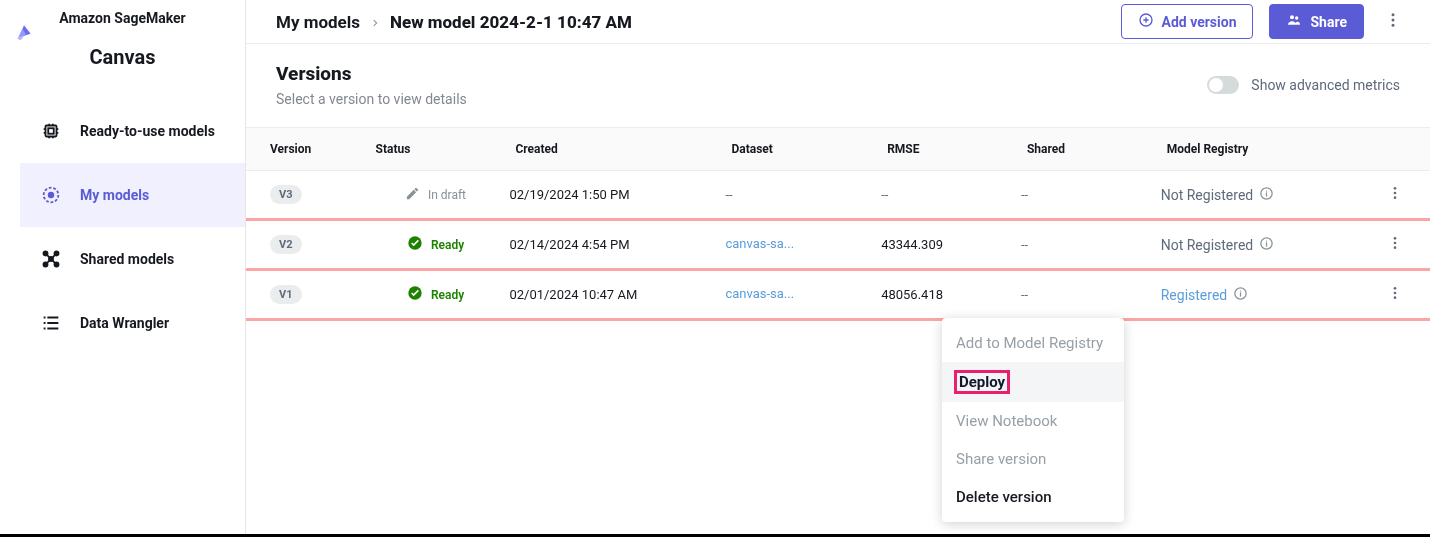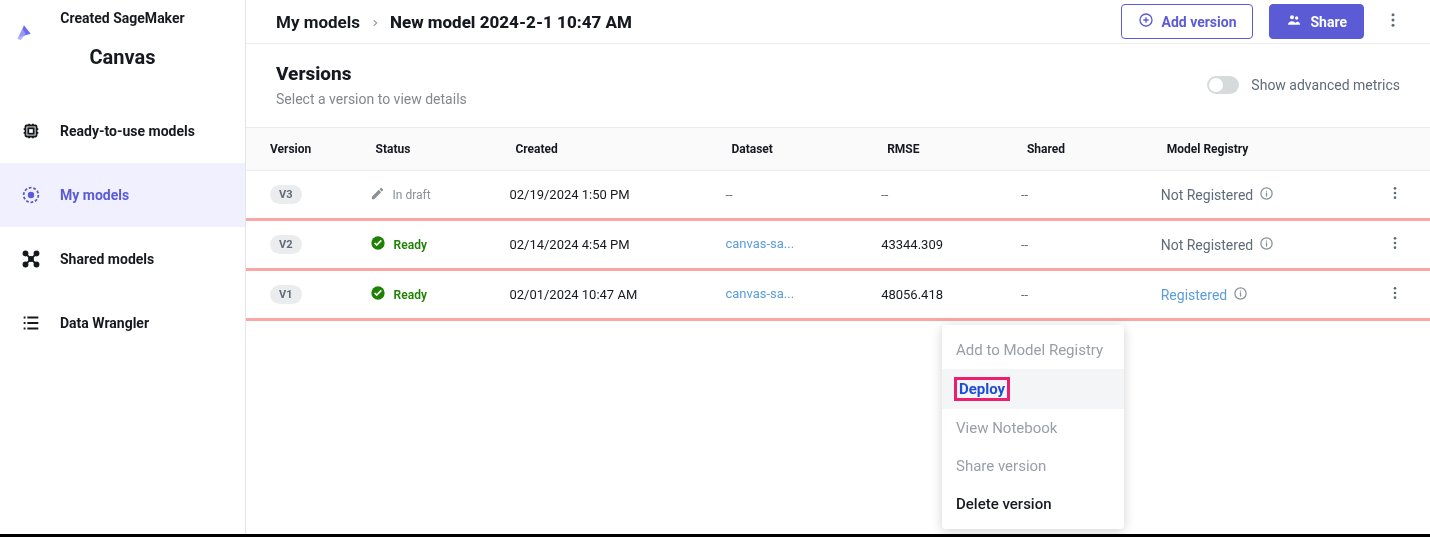--- a/index.html
+++ b/index.html
@@ -6,21 +6,21 @@
     body { width: 1430px; height: 537px; background: #fff; overflow: hidden; position: relative; border-bottom: 3px solid #000; }
     
     .sidebar { position: absolute; left: 0; top: 0; width: 246px; height: 100%; border-right: 1px solid #e5e5e5; }
     .brand { padding: 10px 0 8px 0; text-align: center; }
     .brand-top { font-size: 14px; font-weight: 700; color: #16191f; }
     .brand-bottom { font-size: 20px; font-weight: 700; color: #16191f; margin-top: 19px; }
     .brand-logo { position: absolute; left: 14px; top: 22px; }
     .brand-logo svg { width: 20px; height: 20px; }
     
     .nav { margin-top: 22px; }
-    .nav-item { display: flex; align-items: center; gap: 18px; padding: 0 20px; height: 64px; cursor: pointer; font-size: 14px; font-weight: 700; color: #16191f; }
+    .nav-item { display: flex; align-items: center; gap: 18px; padding: 0 20px; height: 64px; cursor: pointer; font-size: 14px; font-weight: 700; color: #16191f; margin-left: 20px; }
     .nav-item.active { background: #f0f0ff; color: #5b5bd6; }
     .nav-item.active .nav-icon svg { color: #5b5bd6; }
     .nav-icon { width: 22px; height: 22px; display: flex; align-items: center; justify-content: center; }
     .nav-icon svg { color: #16191f; }
     
     .main { position: absolute; left: 246px; right: 0; top: 0; bottom: 0; }
     .topbar { display: flex; align-items: center; justify-content: space-between; height: 44px; padding: 0 24px 0 30px; border-bottom: 1px solid #eaecee; }
     .breadcrumb { display: flex; align-items: center; gap: 10px; font-size: 17px; }
     .bc-link { font-weight: 700; color: #16191f; }
     .bc-sep { color: #9aa0a6; }
@@ -37,59 +37,59 @@
     .toggle-wrap { display: flex; align-items: center; gap: 12px; color: #5f6b7a; font-size: 14px; }
     .toggle { width: 32px; height: 18px; background: #d5dbdb; border-radius: 9px; position: relative; cursor: pointer; }
     .toggle-knob { position: absolute; left: 2px; top: 2px; width: 14px; height: 14px; background: #fff; border-radius: 50%; }
     
     .table { width: 100%; border-collapse: collapse; margin-top: 10px; }
     .table thead th { background: #fafafa; text-align: left; font-size: 12px; font-weight: 700; color: #16191f; padding: 14px 10px; border-top: 1px solid #eaecee; border-bottom: 1px solid #eaecee; }
     .table thead th:first-child { padding-left: 24px; }
     .table tbody td { padding: 14px 4px; border-bottom: 3px solid #fca5a5; font-size: 13px; color: #16191f; vertical-align: middle; }
     .table tbody td:first-child { padding-left: 24px; }
     .version-pill { display: inline-block; background: #eaecee; color: #5f6b7a; font-size: 11px; font-weight: 700; padding: 3px 9px; border-radius: 10px; }
-    .status-cell { display: flex; align-items: center; gap: 8px; }
+    .status-cell { display: flex; align-items: center; gap: 8px; justify-content: center; }
     .status-ready { font-size: 12px; color: #1d8102; font-weight: 600; }
     .status-draft { font-size: 12px; color: #879196; }
     .dataset-link { color: #5b9dd9; cursor: pointer; max-width: 80px; overflow: hidden; text-overflow: ellipsis; white-space: nowrap; display: inline-block; }
     .dash { color: #5f6b7a; }
     .reg-label { color: #5f6b7a; font-size: 14px; text-align: right; }
     .reg-link { color: #5b9dd9; font-size: 14px; cursor: pointer; }
     .reg-cell { display: flex; align-items: center; gap: 6px; }
     .info-icon { width: 15px; height: 15px; color: #879196; }
     .row-more { color: #5f6b7a; cursor: pointer; padding: 4px; }
     
     .col-version { width: 74px; }
     .col-status { width: 88px; }
     .col-created { width: 136px; }
     .col-dataset { width: 98px; }
     .col-rmse { width: 88px; }
     .col-shared { width: 88px; }
     .col-reg { width: 140px; }
     .col-menu { width: 30px; }
     
-    .dropdown { position: absolute; right: 306px; top: 325px; width: 182px; background: #fff; border-radius: 4px; box-shadow: 0 2px 12px rgba(0,0,0,0.18); padding: 6px 0; z-index: 50; }
+    .dropdown { position: absolute; right: 306px; top: 318px; width: 182px; background: #fff; border-radius: 4px; box-shadow: 0 2px 12px rgba(0,0,0,0.18); padding: 6px 0; z-index: 50; }
     .dropdown-item { padding: 10px 14px; font-size: 15px; cursor: pointer; }
     .dropdown-item.muted { color: #97a0a9; }
     .dropdown-item.strong { color: #16191f; font-weight: 500; }
-    .dropdown-item.highlight { background: #f4f5f6; color: #1d4ed8; font-weight: 700; }
+    .dropdown-item.highlight { background: #f4f5f6; color: #0f172a; font-weight: 700; }
     .highlight-box { display: inline-block; outline: 3px solid #ec1f6e; outline-offset: -1px; padding: 1px 3px; }
   </style>
 </head>
 <body>
 
 <div class="sidebar">
   <div class="brand">
     <div class="brand-logo">
       <svg viewBox="0 0 24 24" fill="none">
           <path d="M6 18 L12 4 L20 14 L14 16 Z" fill="#6c6cf2"></path>
           <path d="M4 20 L10 8 L14 14 L8 22 Z" fill="#a2a2f8" opacity="0.8"></path>
         </svg>
     </div>
-    <div class="brand-top">Created SageMaker</div>
+    <div class="brand-top">Amazon SageMaker</div>
     <div class="brand-bottom">Canvas</div>
   </div>
   <div class="nav">
     <div class="nav-item">
       <span class="nav-icon">
         <svg width="22" height="22" viewBox="0 0 24 24" stroke="currentColor" stroke-width="2" fill="none">
             <rect x="6" y="6" width="12" height="12" rx="1"></rect>
             <rect x="9" y="9" width="6" height="6"></rect>
             <path d="M4 10h2M4 14h2M18 10h2M18 14h2M10 4v2M14 4v2M10 18v2M14 18v2"></path>
           </svg>

